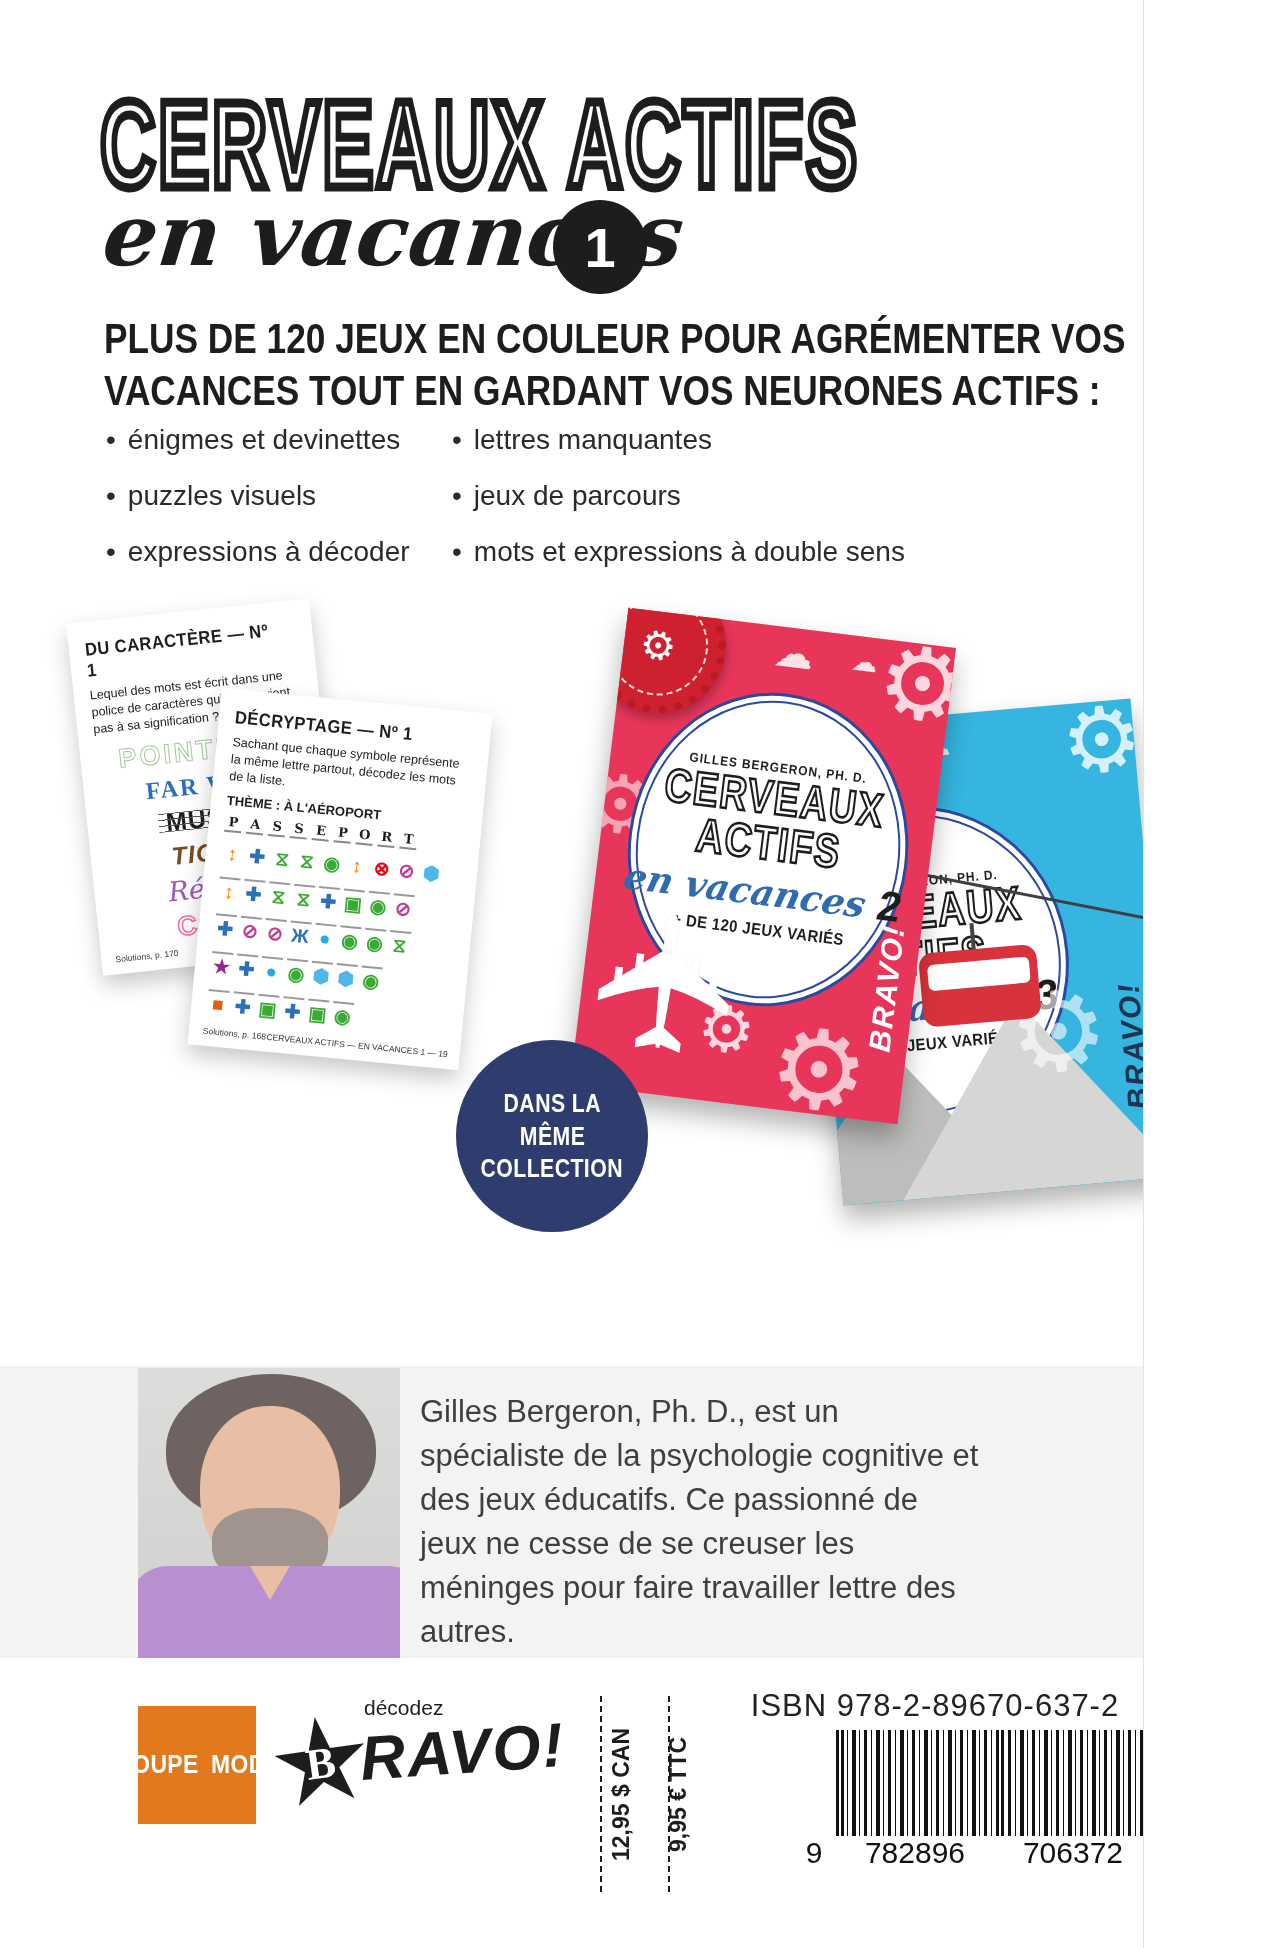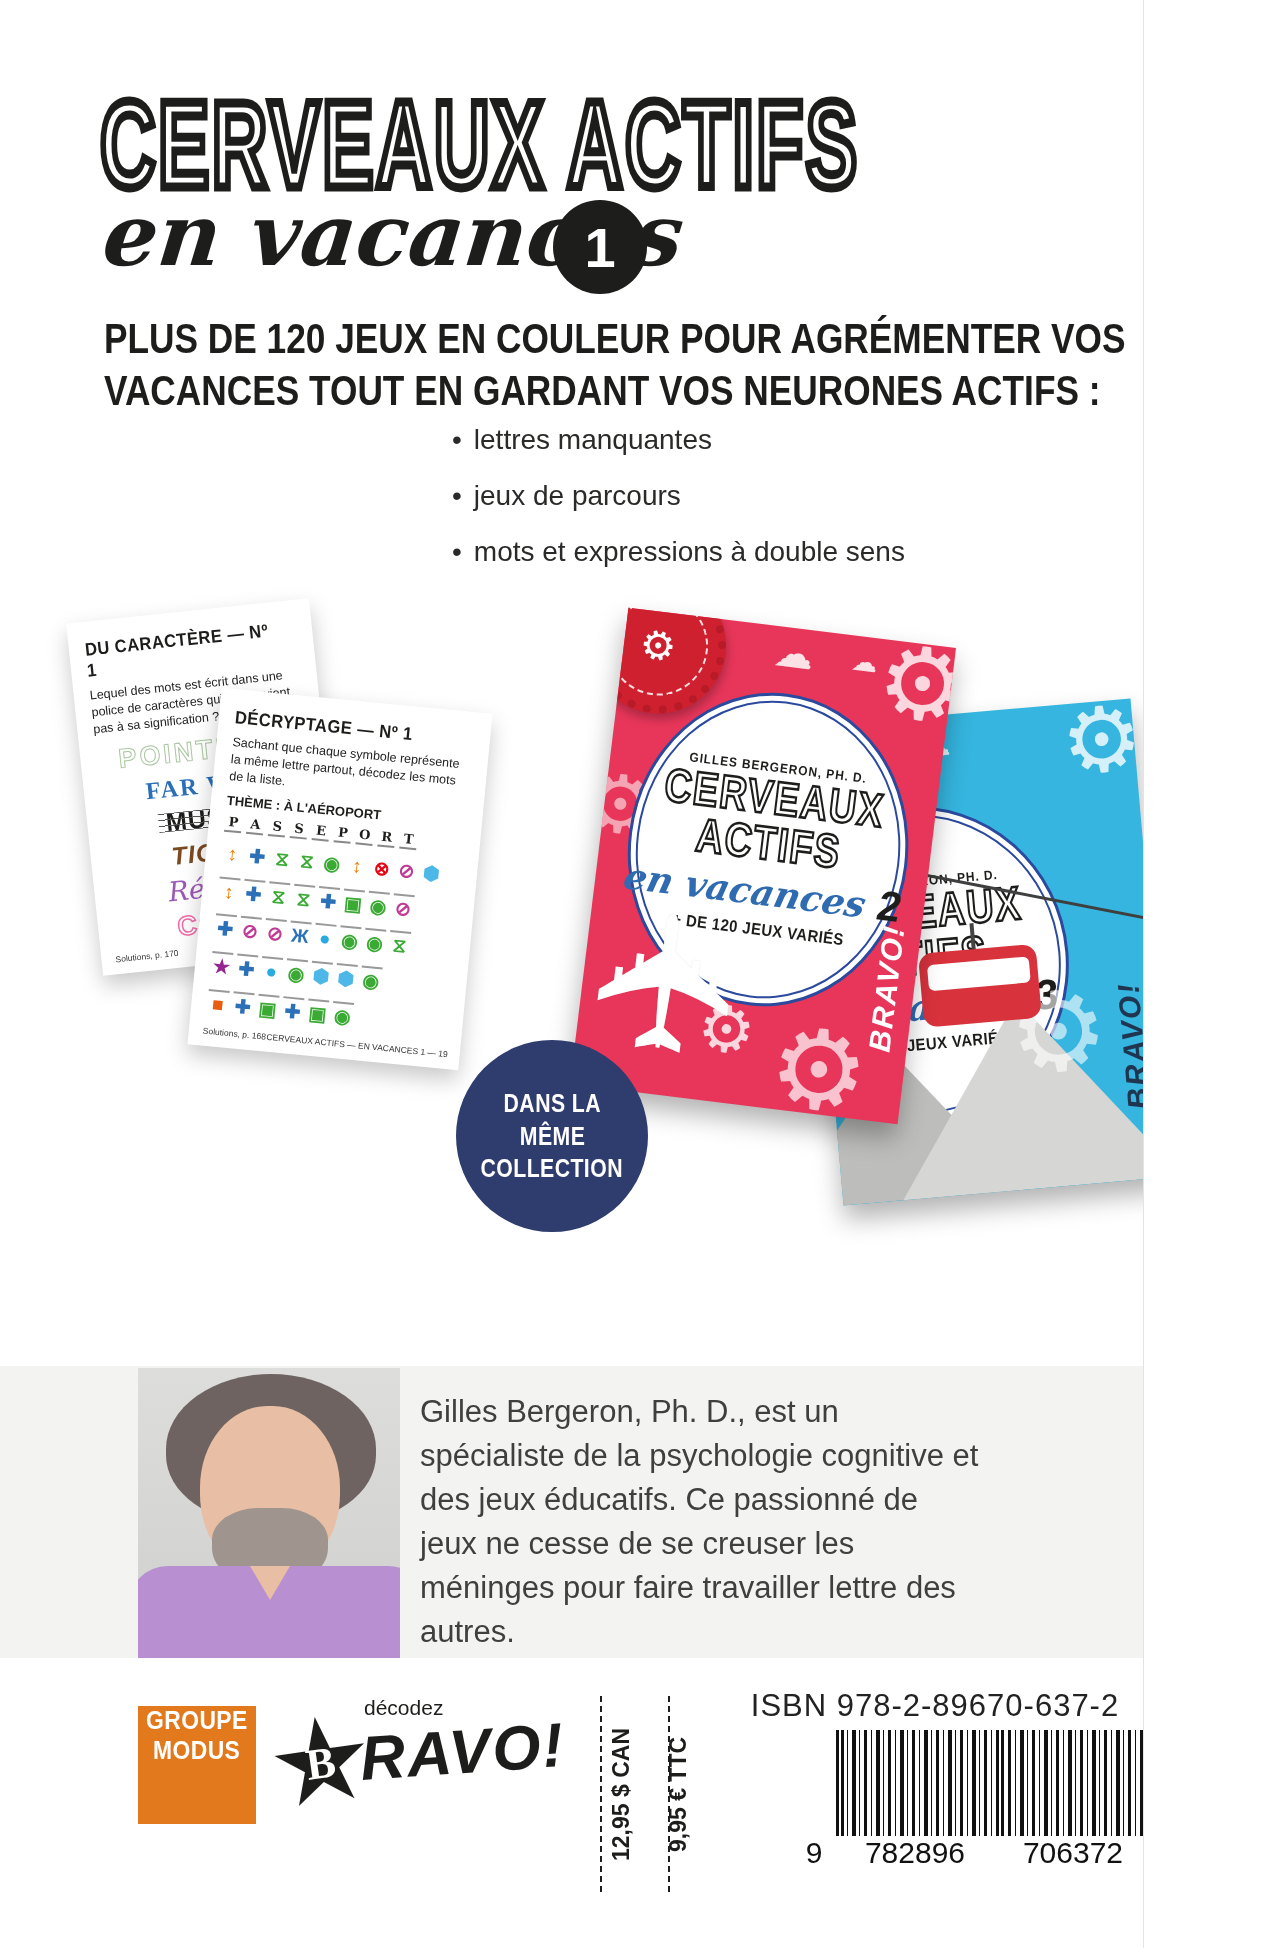--- a/index.html
+++ b/index.html
@@ -102,21 +102,21 @@
   .hair{position:absolute;left:28px;top:6px;width:210px;height:150px;border-radius:50% 50% 46% 46%;background:#6e6360;}
   .face{position:absolute;left:62px;top:38px;width:140px;height:170px;border-radius:48%;background:#e8bfa4;}
   .beard{position:absolute;left:74px;top:140px;width:116px;height:80px;border-radius:40% 40% 50% 50%;background:#9f948e;}
   .shirt{position:absolute;left:-10px;top:198px;width:300px;height:100px;border-radius:40px 40px 0 0;background:#b88fd0;}
   .collar{position:absolute;left:112px;top:198px;width:40px;height:34px;background:#e8bfa4;
      clip-path:polygon(0 0,100% 0,50% 100%);}
   .bio{position:absolute;left:420px;top:1390px;width:560px;font-size:31px;line-height:1.42;color:#3f3f3e;}
 
   
   .modus{position:absolute;left:138px;top:1706px;width:118px;height:118px;background:#e2791c;
-     color:#fff;display:flex;flex-direction:column;align-items:center;justify-content:flex-start;
+     color:#fff;display:flex;flex-direction:row;align-items:center;justify-content:center;
      font-weight:700;font-size:26px;line-height:1.15;letter-spacing:.5px;}
   .modus span{transform:scaleX(.88);}
   .bravo-logo{position:absolute;left:268px;top:1694px;width:300px;height:140px;}
   .bravo-star{position:absolute;left:0px;top:8px;font-size:118px;color:#1d1d1b;line-height:1;transform:rotate(-8deg);}
   .bravo-b{position:absolute;left:38px;top:44px;color:#fff;font-size:44px;font-weight:700;
      font-family:"Liberation Serif",serif;transform:rotate(-8deg);}
   .bravo-editions{position:absolute;left:96px;top:2px;font-size:21px;color:#1d1d1b;}
   .bravo-word{position:absolute;left:92px;top:22px;font-size:62px;font-weight:700;font-style:italic;
      color:#1d1d1b;letter-spacing:2px;transform:rotate(-4deg);}
   .website{position:absolute;left:138px;top:1838px;font-size:41px;color:#3f3f3e;letter-spacing:.5px;}
@@ -147,20 +147,25 @@
 
   <div class="main-title">CERVEAUX ACTIFS</div>
   <div class="script-row">
     <span class="script-title">en vacances</span>
   </div>
   <div class="vol-badge">1</div>
   <div class="tagline">
     <div>PLUS DE 120 JEUX EN COULEUR POUR AGRÉMENTER VOS</div>
     <div>VACANCES TOUT EN GARDANT VOS NEURONES ACTIFS :</div>
   </div>
+  <div class="bullets bl" id="bullets-left">
+      <div>énigmes et devinettes</div>
+      <div>puzzles visuels</div>
+      <div>expressions à décoder</div>
+    </div>
   <div class="bullets br" id="bullets-right">
       <div>lettres manquantes</div>
       <div>jeux de parcours</div>
       <div>mots et expressions à double sens</div>
     </div>
 
   <div class="card" id="card1">
     <h3>DU CARACTÈRE — Nº 1</h3>
     <p>Lequel des mots est écrit dans une police de caractères qui ne convient pas à sa signification ?</p>
     <div class="words" id="words-list">

